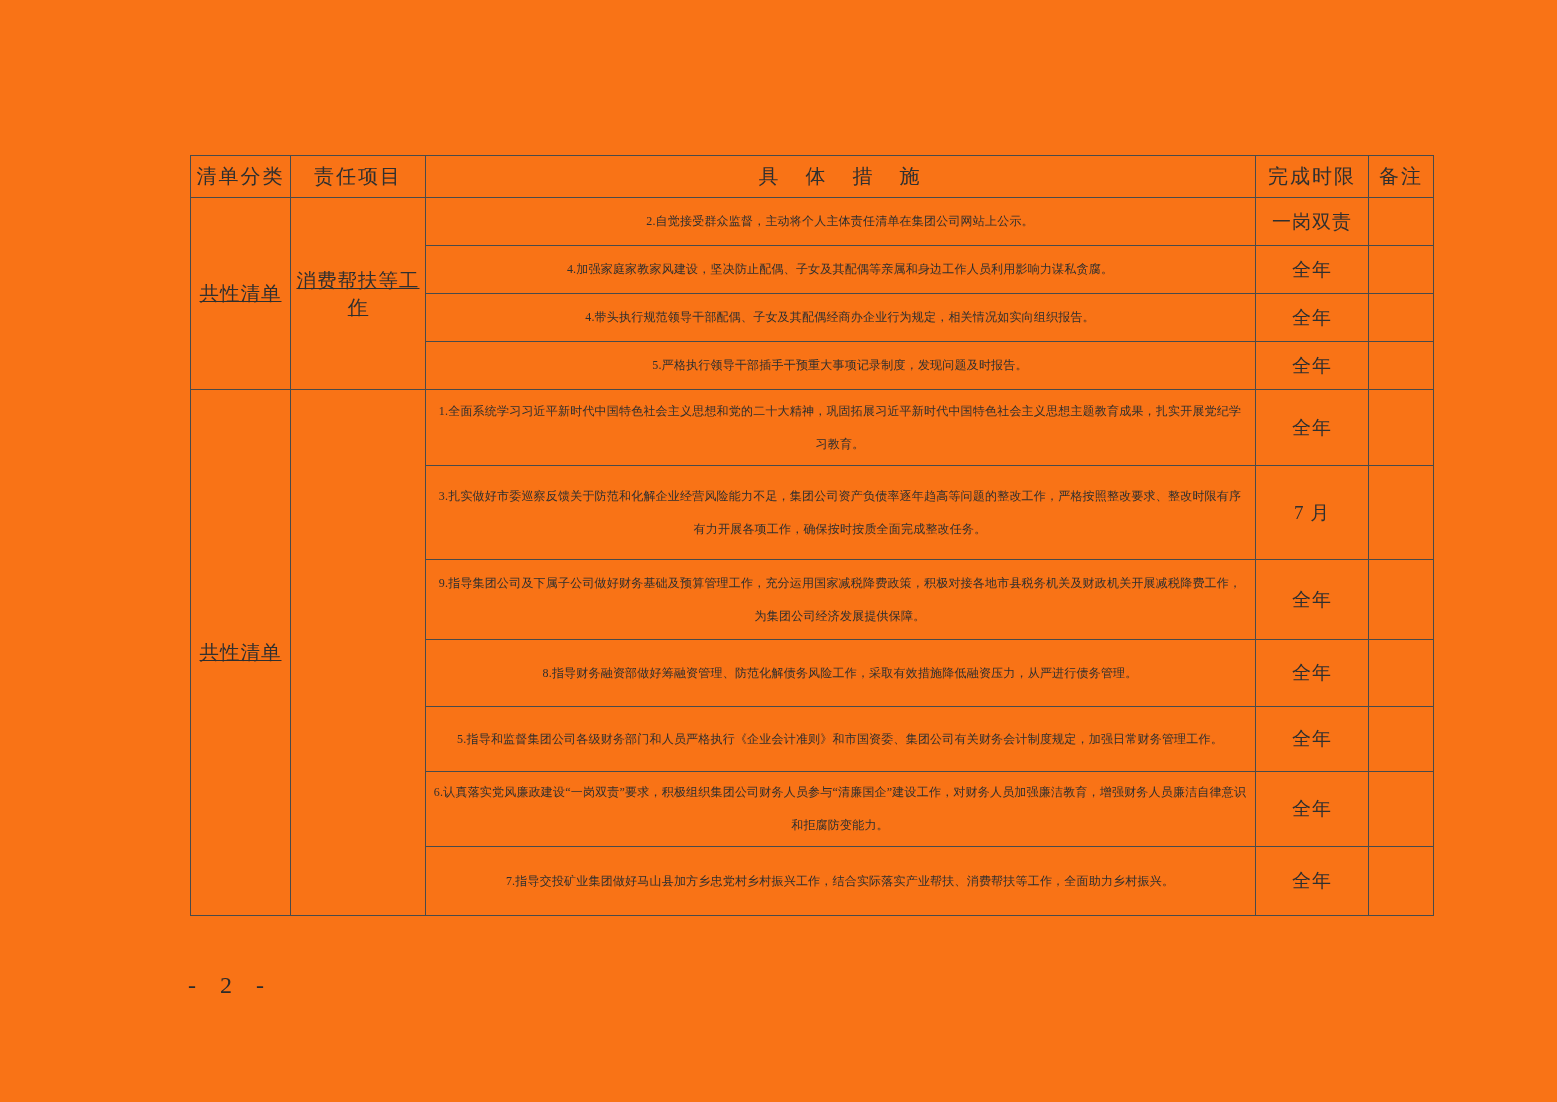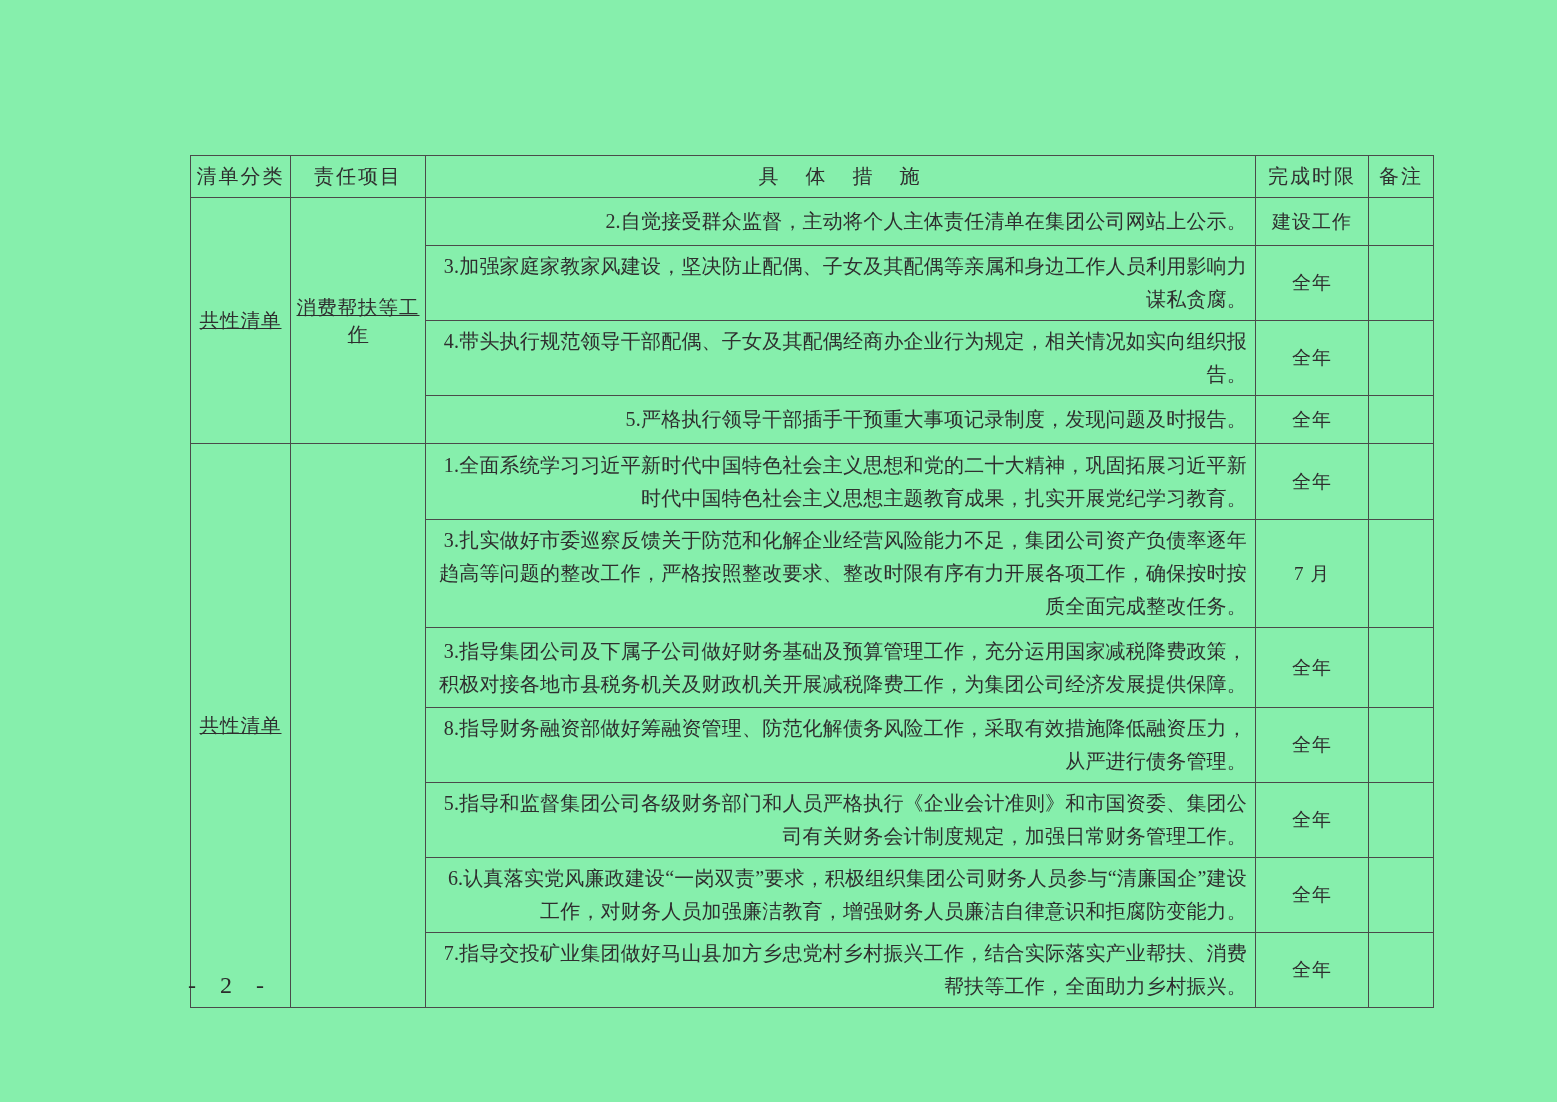--- a/index.html
+++ b/index.html
@@ -6,21 +6,21 @@
   html, body {
     width: 1557px; height: 1102px;
     background: #fdfdfc;
     font-family: "Liberation Serif", "DejaVu Serif", serif;
     color: #2e2e2e;
     position: relative;
     overflow: hidden;
   }
   .page {
     position: absolute; inset: 0;
-    background: #86efac;
+    background: #f97316;
     padding-left: 28px;
   }
   table.duty-table {
     position: absolute;
     left: 190px; top: 155px;
     width: 1243px;
     border-collapse: collapse;
     table-layout: fixed;
   }
   .duty-table td, .duty-table th {
@@ -36,24 +36,24 @@
     height: 42px;
   }
   th.measure-header { word-spacing: 16px; letter-spacing: 3px; }
   td.category-cell, td.project-cell {
     text-align: center;
     font-size: 19.5px;
     letter-spacing: 1px;
     text-decoration: underline;
   }
   td.measure-cell {
-    font-size: 20px;
+    font-size: 12px;
     line-height: 33px;
     padding: 4px 8px 4px 7px;
-    text-align: right;
+    text-align: center;
     letter-spacing: 0.2px;
   }
   td.deadline-cell {
     text-align: center;
     font-size: 19px;
     letter-spacing: 1px;
   }
   td.remark-cell { }
   .page-number {
     position: absolute;
@@ -83,25 +83,25 @@
       <th>责任项目</th>
       <th class="measure-header">具 体 措 施</th>
       <th>完成时限</th>
       <th>备注</th>
     </tr>
 
     <tr style="height:48px">
       <td class="category-cell" rowspan="4">共性清单</td>
       <td class="project-cell" rowspan="4">消费帮扶等工作</td>
       <td class="measure-cell">2.自觉接受群众监督，主动将个人主体责任清单在集团公司网站上公示。</td>
-      <td class="deadline-cell">建设工作</td>
+      <td class="deadline-cell">一岗双责</td>
       <td class="remark-cell"></td>
     </tr>
     <tr style="height:48px">
-      <td class="measure-cell">3.加强家庭家教家风建设，坚决防止配偶、子女及其配偶等亲属和身边工作人员利用影响力谋私贪腐。</td>
+      <td class="measure-cell">4.加强家庭家教家风建设，坚决防止配偶、子女及其配偶等亲属和身边工作人员利用影响力谋私贪腐。</td>
       <td class="deadline-cell">全年</td>
       <td class="remark-cell"></td>
     </tr>
     <tr style="height:48px">
       <td class="measure-cell">4.带头执行规范领导干部配偶、子女及其配偶经商办企业行为规定，相关情况如实向组织报告。</td>
       <td class="deadline-cell">全年</td>
       <td class="remark-cell"></td>
     </tr>
     <tr style="height:48px">
       <td class="measure-cell">5.严格执行领导干部插手干预重大事项记录制度，发现问题及时报告。</td>
@@ -115,21 +115,21 @@
       <td class="measure-cell">1.全面系统学习习近平新时代中国特色社会主义思想和党的二十大精神，巩固拓展习近平新时代中国特色社会主义思想主题教育成果，扎实开展党纪学习教育。</td>
       <td class="deadline-cell">全年</td>
       <td class="remark-cell"></td>
     </tr>
     <tr style="height:94px">
       <td class="measure-cell">3.扎实做好市委巡察反馈关于防范和化解企业经营风险能力不足，集团公司资产负债率逐年趋高等问题的整改工作，严格按照整改要求、整改时限有序有力开展各项工作，确保按时按质全面完成整改任务。</td>
       <td class="deadline-cell">7 月</td>
       <td class="remark-cell"></td>
     </tr>
     <tr style="height:80px">
-      <td class="measure-cell">3.指导集团公司及下属子公司做好财务基础及预算管理工作，充分运用国家减税降费政策，积极对接各地市县税务机关及财政机关开展减税降费工作，为集团公司经济发展提供保障。</td>
+      <td class="measure-cell">9.指导集团公司及下属子公司做好财务基础及预算管理工作，充分运用国家减税降费政策，积极对接各地市县税务机关及财政机关开展减税降费工作，为集团公司经济发展提供保障。</td>
       <td class="deadline-cell">全年</td>
       <td class="remark-cell"></td>
     </tr>
     <tr style="height:67px">
       <td class="measure-cell">8.指导财务融资部做好筹融资管理、防范化解债务风险工作，采取有效措施降低融资压力，从严进行债务管理。</td>
       <td class="deadline-cell">全年</td>
       <td class="remark-cell"></td>
     </tr>
     <tr style="height:65px">
       <td class="measure-cell">5.指导和监督集团公司各级财务部门和人员严格执行《企业会计准则》和市国资委、集团公司有关财务会计制度规定，加强日常财务管理工作。</td>

